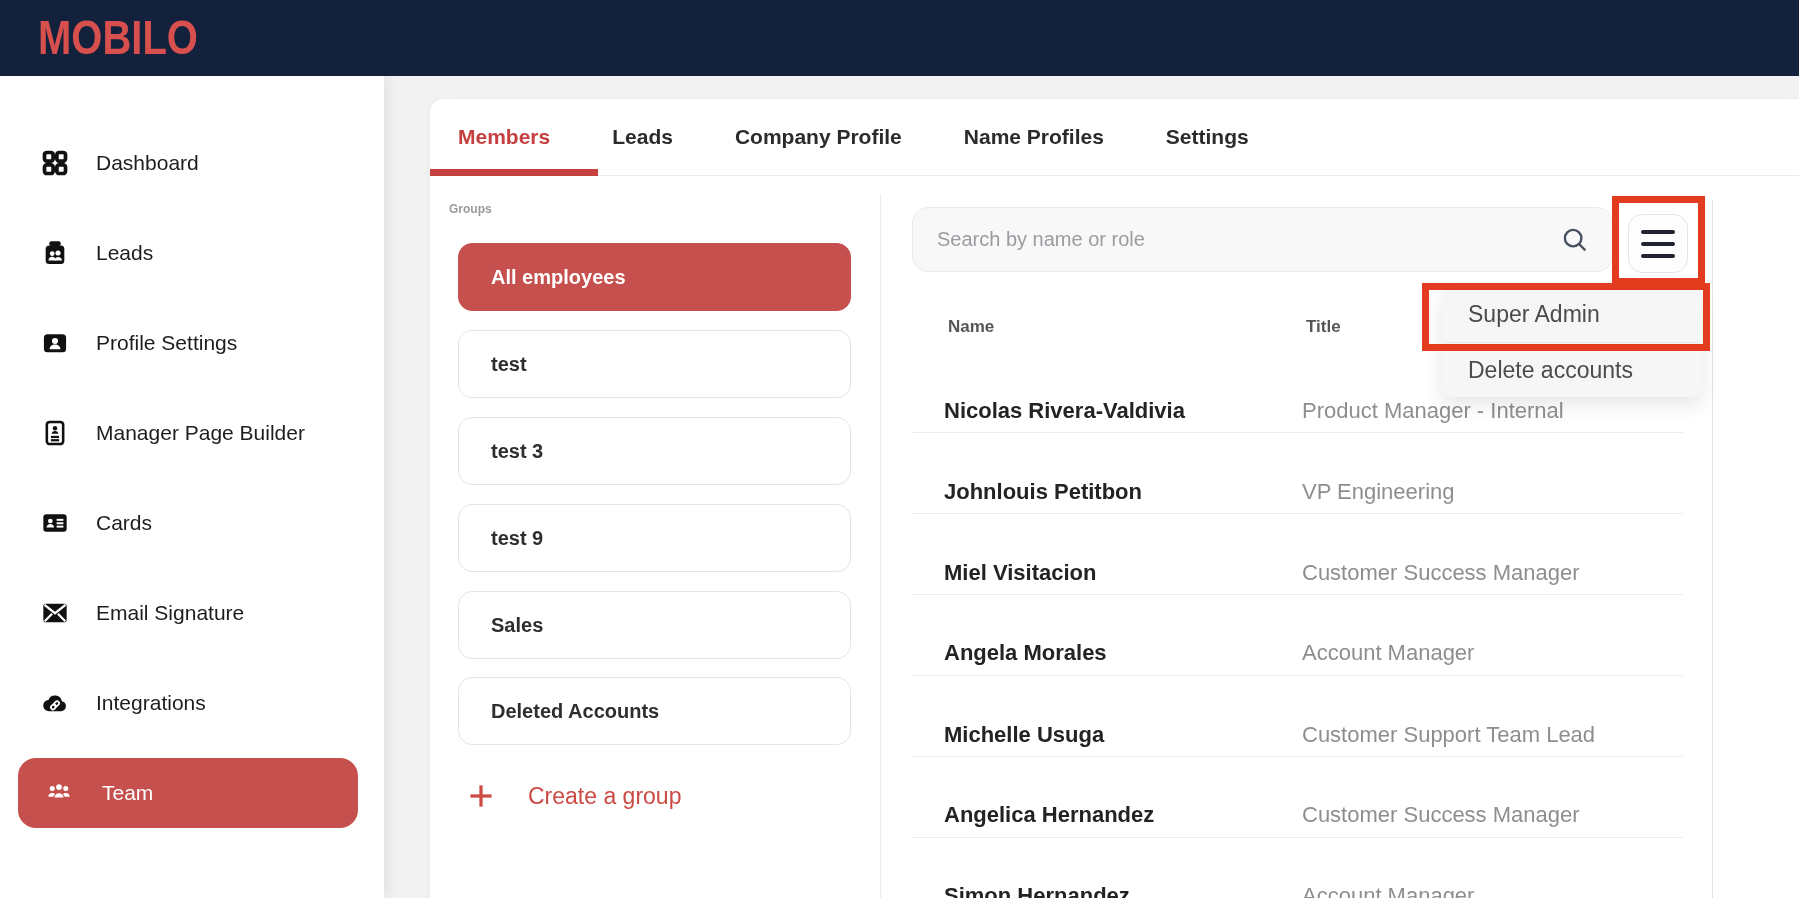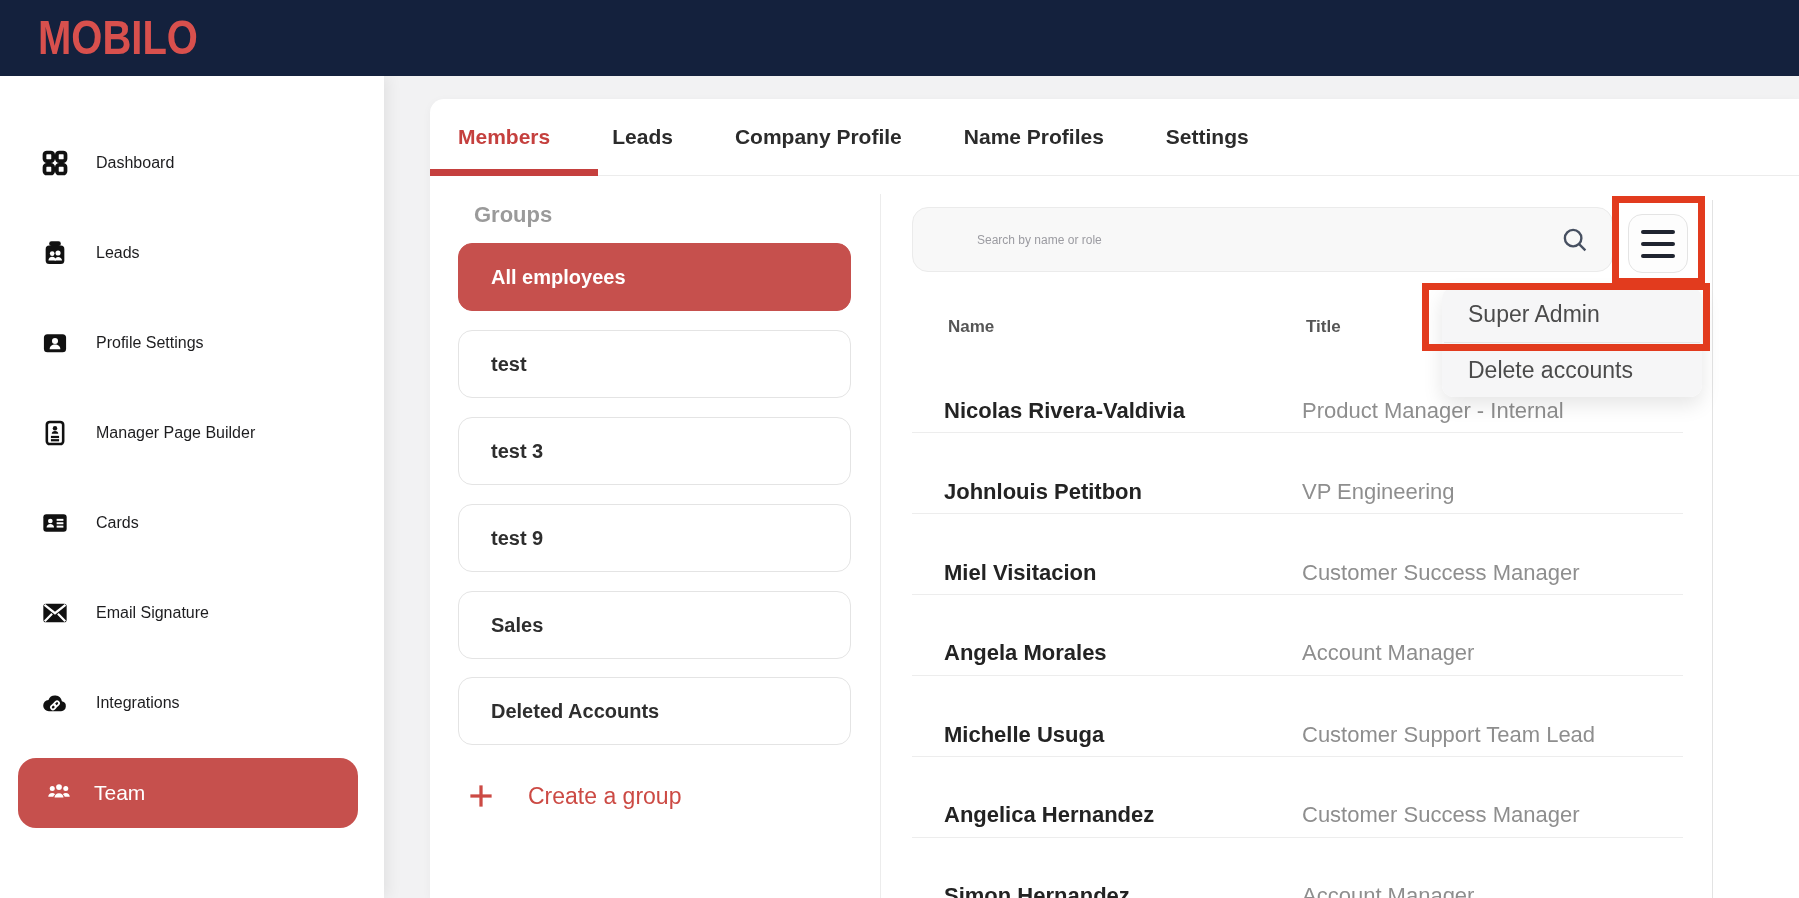--- a/index.html
+++ b/index.html
@@ -10,53 +10,53 @@
   .app-header { position:absolute; left:0; top:0; width:1799px; height:76px; background:var(--navy); z-index:30; }
   .logo { position:absolute; left:38px; top:50%; transform:translateY(-52%) scaleY(1.22); font-size:40px; font-weight:800;
           letter-spacing:0px; color:var(--logo-red); }
 
   
   .sidebar { position:absolute; left:0; top:76px; width:384px; height:822px; background:#ffffff;
              box-shadow:4px 0 14px rgba(0,0,0,.07); z-index:20; }
   .nav-item { position:absolute; left:0; width:384px; height:90px; display:flex; align-items:center; gap:26px;
               padding-left:40px; cursor:pointer; }
   .nav-item .nicon { width:30px; height:30px; flex:0 0 30px; display:flex; align-items:center; justify-content:center; }
-  .nav-item .nlabel { font-size:16px; color:#1d1d1f; }
+  .nav-item .nlabel { font-size:21px; color:#1d1d1f; }
   .team-btn { position:absolute; left:18px; top:682px; width:340px; height:70px; background:var(--accent);
-              border-radius:18px; display:flex; align-items:center; gap:20px; padding-left:26px; cursor:pointer; }
+              border-radius:18px; display:flex; align-items:center; gap:28px; padding-left:26px; cursor:pointer; }
   .team-btn .nlabel { color:#ffffff; font-size:21px; }
 
   
   .content-card { position:absolute; left:430px; top:99px; width:1369px; height:799px; background:#ffffff;
                   border-top-left-radius:14px; box-shadow:0 2px 10px rgba(0,0,0,.04); z-index:5;text-decoration:underline; }
 
   
   .tabs { position:absolute; left:0; top:0; width:100%; height:77px; display:flex; align-items:center; gap:62px;
           padding-left:28px; border-bottom:1px solid #ececec; }
   .tab { font-size:21px; font-weight:600; color:#2b2b2b; cursor:pointer; white-space:nowrap; }
   .tab.active { color:var(--tab-red); }
   .tab-underline { position:absolute; left:0; top:70px; width:168px; height:7px; background:var(--tab-red); }
 
   
-  .groups-label { position:absolute; left:44px; top:103px; font-size:22px; font-weight:600; color:#9a9a9a; }
+  .groups-label { position:absolute; left:19px; top:103px; font-size:12px; font-weight:600; color:#9a9a9a; }
   .group-btn { position:absolute; left:28px; width:393px; height:68px; background:#ffffff; border:1px solid #e4e4e4;
                border-radius:14px; display:flex; align-items:center; padding-left:32px; font-size:20px; font-weight:700;
                color:#2e2e2e; cursor:pointer; }
   .group-btn.active { background:var(--accent); border-color:var(--accent); color:#ffffff; }
   .create-group { position:absolute; left:36px; top:682px; display:flex; align-items:center; gap:32px; cursor:pointer; }
   .create-group .cg-label { font-size:23px; color:var(--link-red); }
 
   .v-divider { position:absolute; left:450px; top:95px; bottom:0; width:1px; background:#ececec; }
   .right-edge { position:absolute; left:1282px; top:101px; bottom:0; width:1px; background:#e3e3e3; }
 
   
   .search-box { position:absolute; left:482px; top:108px; width:701px; height:65px; background:#f8f8f8;
                 border:1px solid #ebebeb; border-radius:16px; display:flex; align-items:center; padding:0 22px 0 24px; }
-  .search-box input { flex:1; border:none; outline:none; background:transparent; font-size:12px; color:#333;
-                      font-family:"Liberation Sans", sans-serif;margin-left:40px; }
+  .search-box input { flex:1; border:none; outline:none; background:transparent; font-size:20px; color:#333;
+                      font-family:"Liberation Sans", sans-serif; }
   .search-box input::placeholder { color:#9b9ba1; }
   .menu-btn { position:absolute; left:1198px; top:115px; width:60px; height:59px; background:#fdfdfd;
               border:1px solid #e4e4e4; border-radius:14px; display:flex; flex-direction:column; align-items:center;
               justify-content:center; gap:8px; cursor:pointer; }
   .menu-btn .bar { width:34px; height:4px; background:#1f2430; border-radius:2px; }
 
   
   .col-head { position:absolute; top:218px; font-size:17px; font-weight:600; color:#565656; }
   .col-head.name { left:518px; } .col-head.title { left:876px; }
   .t-row { position:absolute; left:478px; width:771px; height:40px; cursor:pointer;margin-top:20px; }

